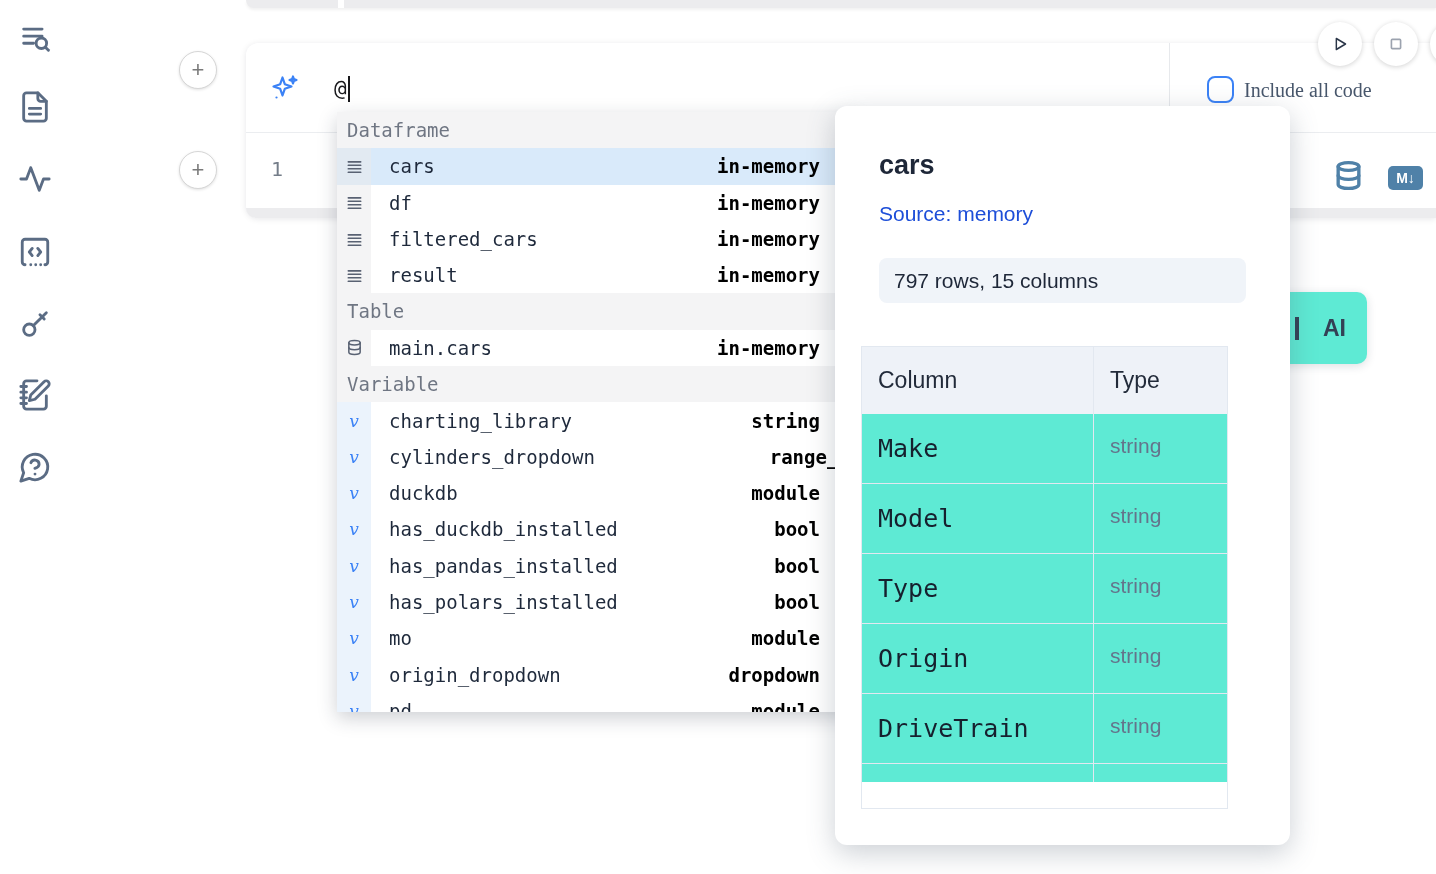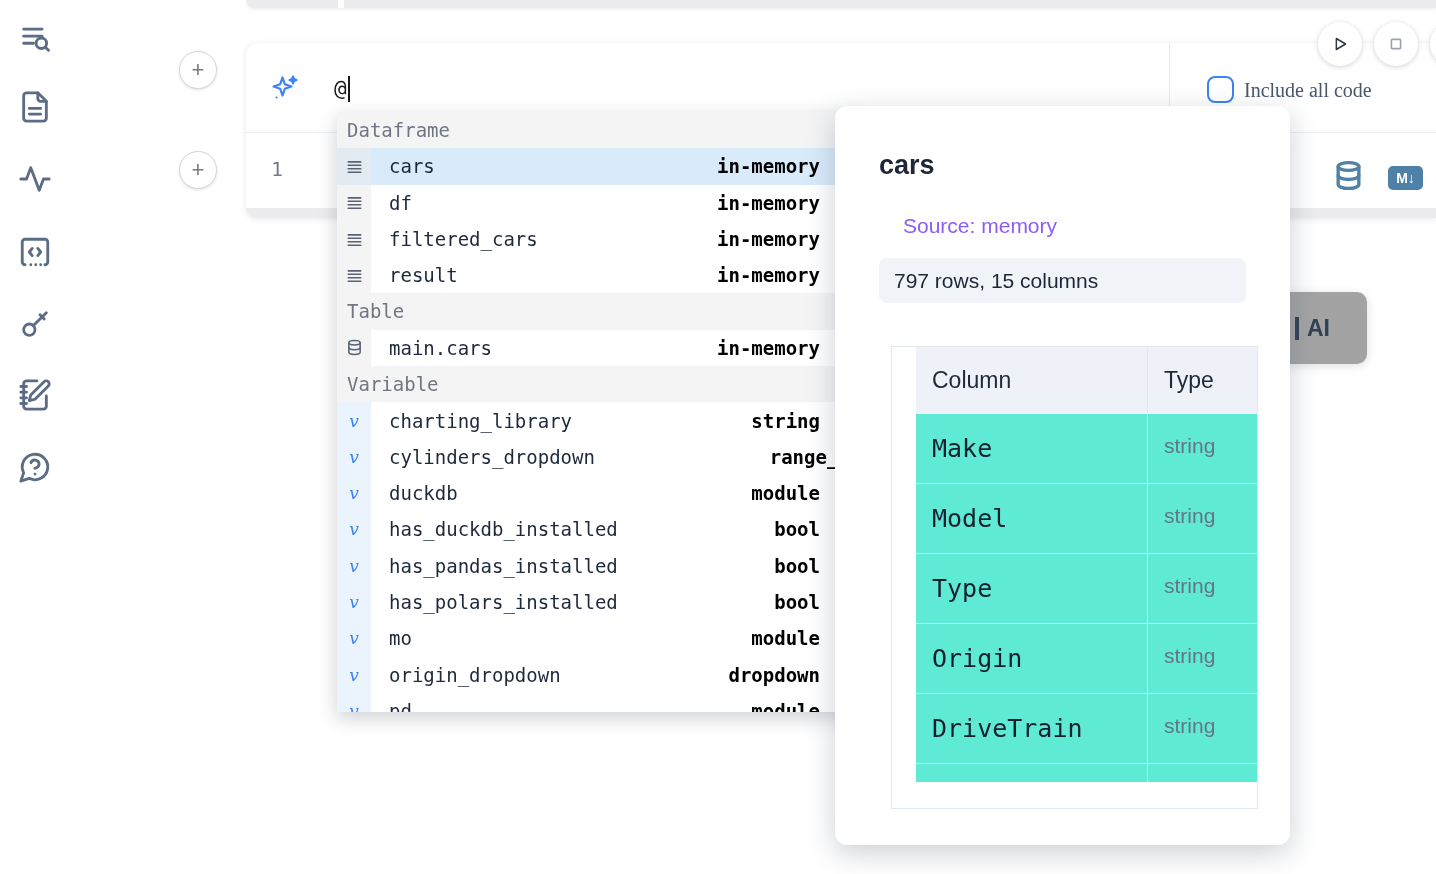--- a/index.html
+++ b/index.html
@@ -62,38 +62,38 @@
   .acn{flex:1;padding-left:18px;color:#1e293b;white-space:nowrap;}
   .act{color:#000000;margin-right:37px;white-space:nowrap;font-weight:bold;}
   .act.ovf{margin-right:-50px;}
   .ac-row.sel{background:#d9eafa;}
   .ac-row.sel .gut{background:#e2eaf2;}
 
   
   .preview{position:absolute;left:835px;top:106px;width:455px;height:739px;background:#fff;z-index:30;
            border-radius:12px;box-shadow:0 8px 28px rgba(71,85,105,0.28);overflow:hidden;}
   .pv-title{position:absolute;left:44px;top:44px;font-size:27px;font-weight:bold;color:#1e2738;}
-  .pv-source{position:absolute;left:44px;top:108px;font-size:21px;color:#8b5cf6;margin-left:24px;}
+  .pv-source{position:absolute;left:44px;top:96px;font-size:21px;color:#1d4ed8;}
   .pv-badge{position:absolute;left:44px;top:152px;width:367px;height:45px;background:#f0f4f9;border-radius:8px;
             line-height:45px;padding-left:15px;font-size:21px;color:#1e2738;box-sizing:border-box;}
-  .pv-table{position:absolute;left:56px;top:240px;width:367px;height:463px;overflow:hidden;
-            border:1px solid #e2e8f0;box-sizing:border-box;padding-left:24px;}
+  .pv-table{position:absolute;left:26px;top:240px;width:367px;height:463px;overflow:hidden;
+            border:1px solid #e2e8f0;box-sizing:border-box;}
   .pt-row{display:grid;grid-template-columns:232px 1fr;border-top:1px solid #e2e8f0;background:#5eead4;}
   .pt-row:first-child{border-top:none;}
   .pt-head{background:#eef2f8;}
   .pt-cell{padding:20px 0 20px 16px;border-right:1px solid #e2e8f0;font-size:23px;color:#222b3a;}
   .pt-cell:last-child{border-right:none;}
   .pt-name{font-family:"DejaVu Sans Mono", monospace;font-size:25px;color:#16202e;}
   .pt-type{font-size:21px;color:#64748b;}
   .pt-partial{height:18px;overflow:hidden;}
   .pt-partial .pt-cell{padding:20px 0 20px 16px;}
 
   
-  .ai-card{position:absolute;left:1243px;top:292px;width:124px;height:72px;background:#a3a3a3;z-index:15;
-           border-radius:10px;box-shadow:0 2px 10px rgba(30,41,59,0.15);display:flex;align-items:center;cursor:pointer;}
+  .ai-card{position:absolute;left:1243px;top:292px;width:124px;height:72px;background:#5eead4;z-index:15;
+           border-radius:10px;box-shadow:0 2px 10px rgba(30,41,59,0.15);display:flex;align-items:center;cursor:pointer;gap:16px;}
   .ai-card .cutbar{width:4px;height:23px;background:#334155;margin-left:52px;margin-right:8px;}
   .ai-card .lbl{font-size:23px;font-weight:bold;color:#334155;}
 </style>
 </head>
 <body>
 
 <div id="app">
 
   <span class="side-icon" style="top:22px">
     <svg viewBox="0 0 24 24" fill="none" stroke="currentColor" stroke-width="2" stroke-linecap="round" stroke-linejoin="round">

